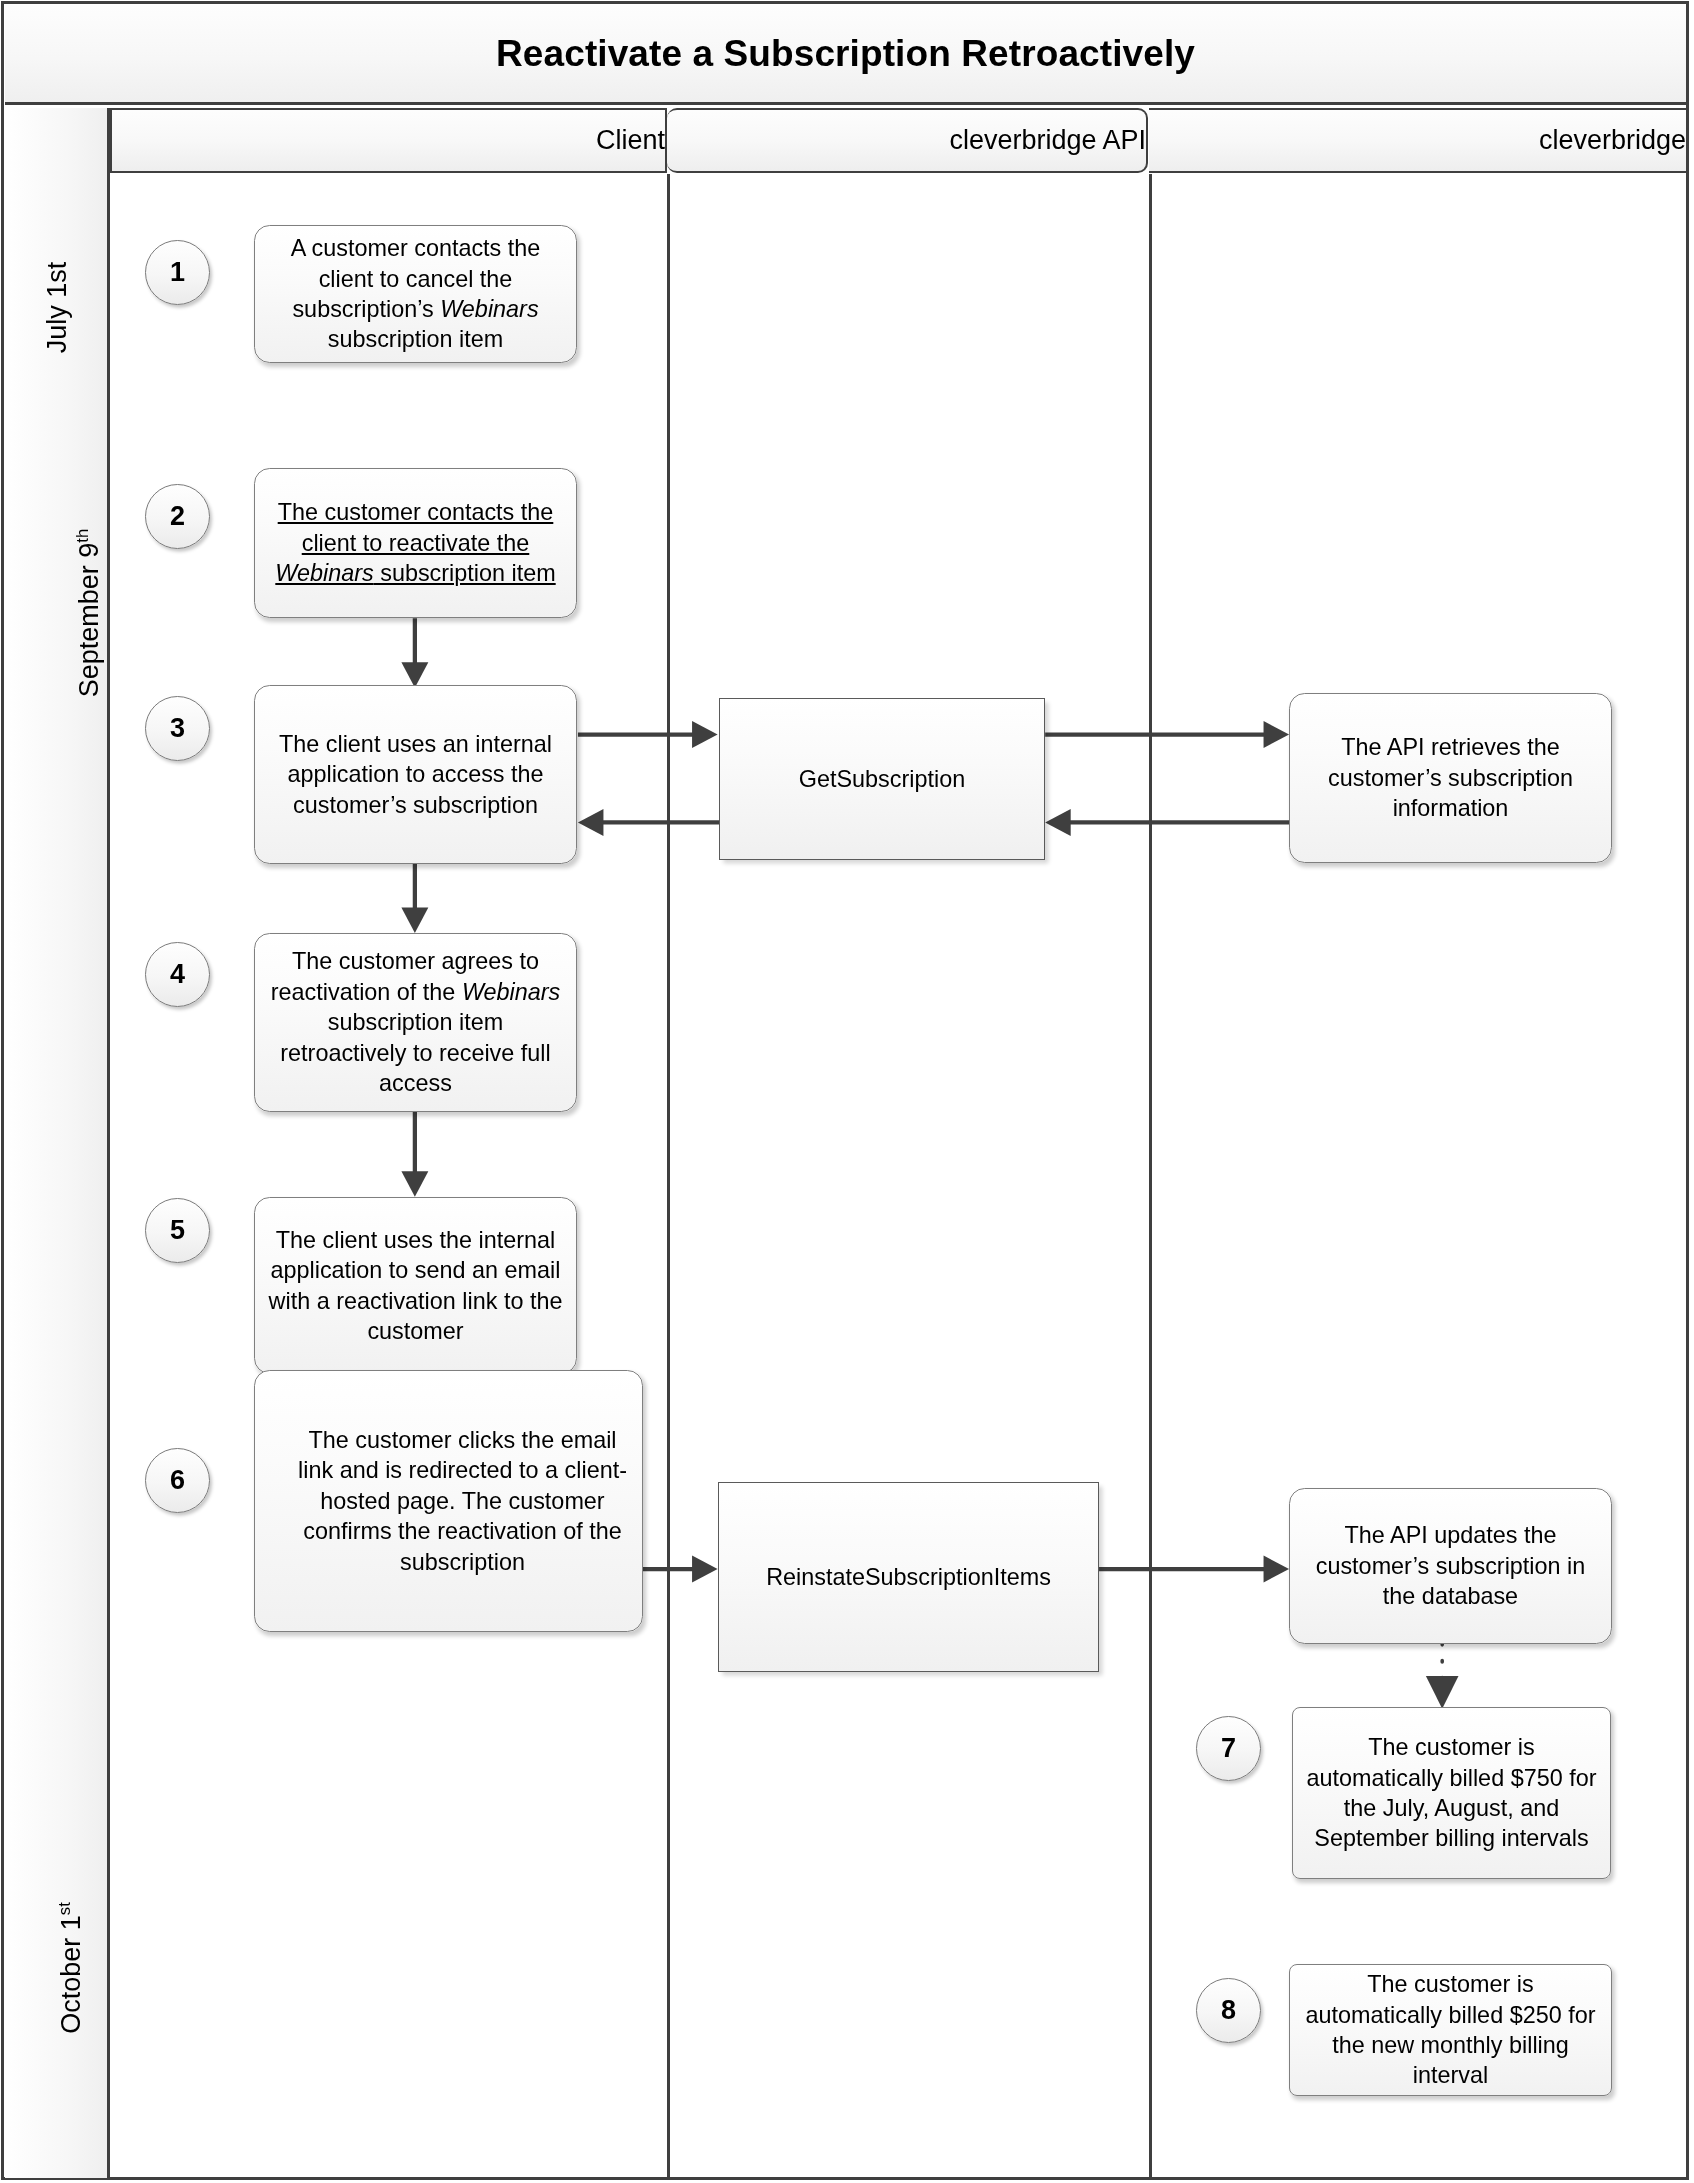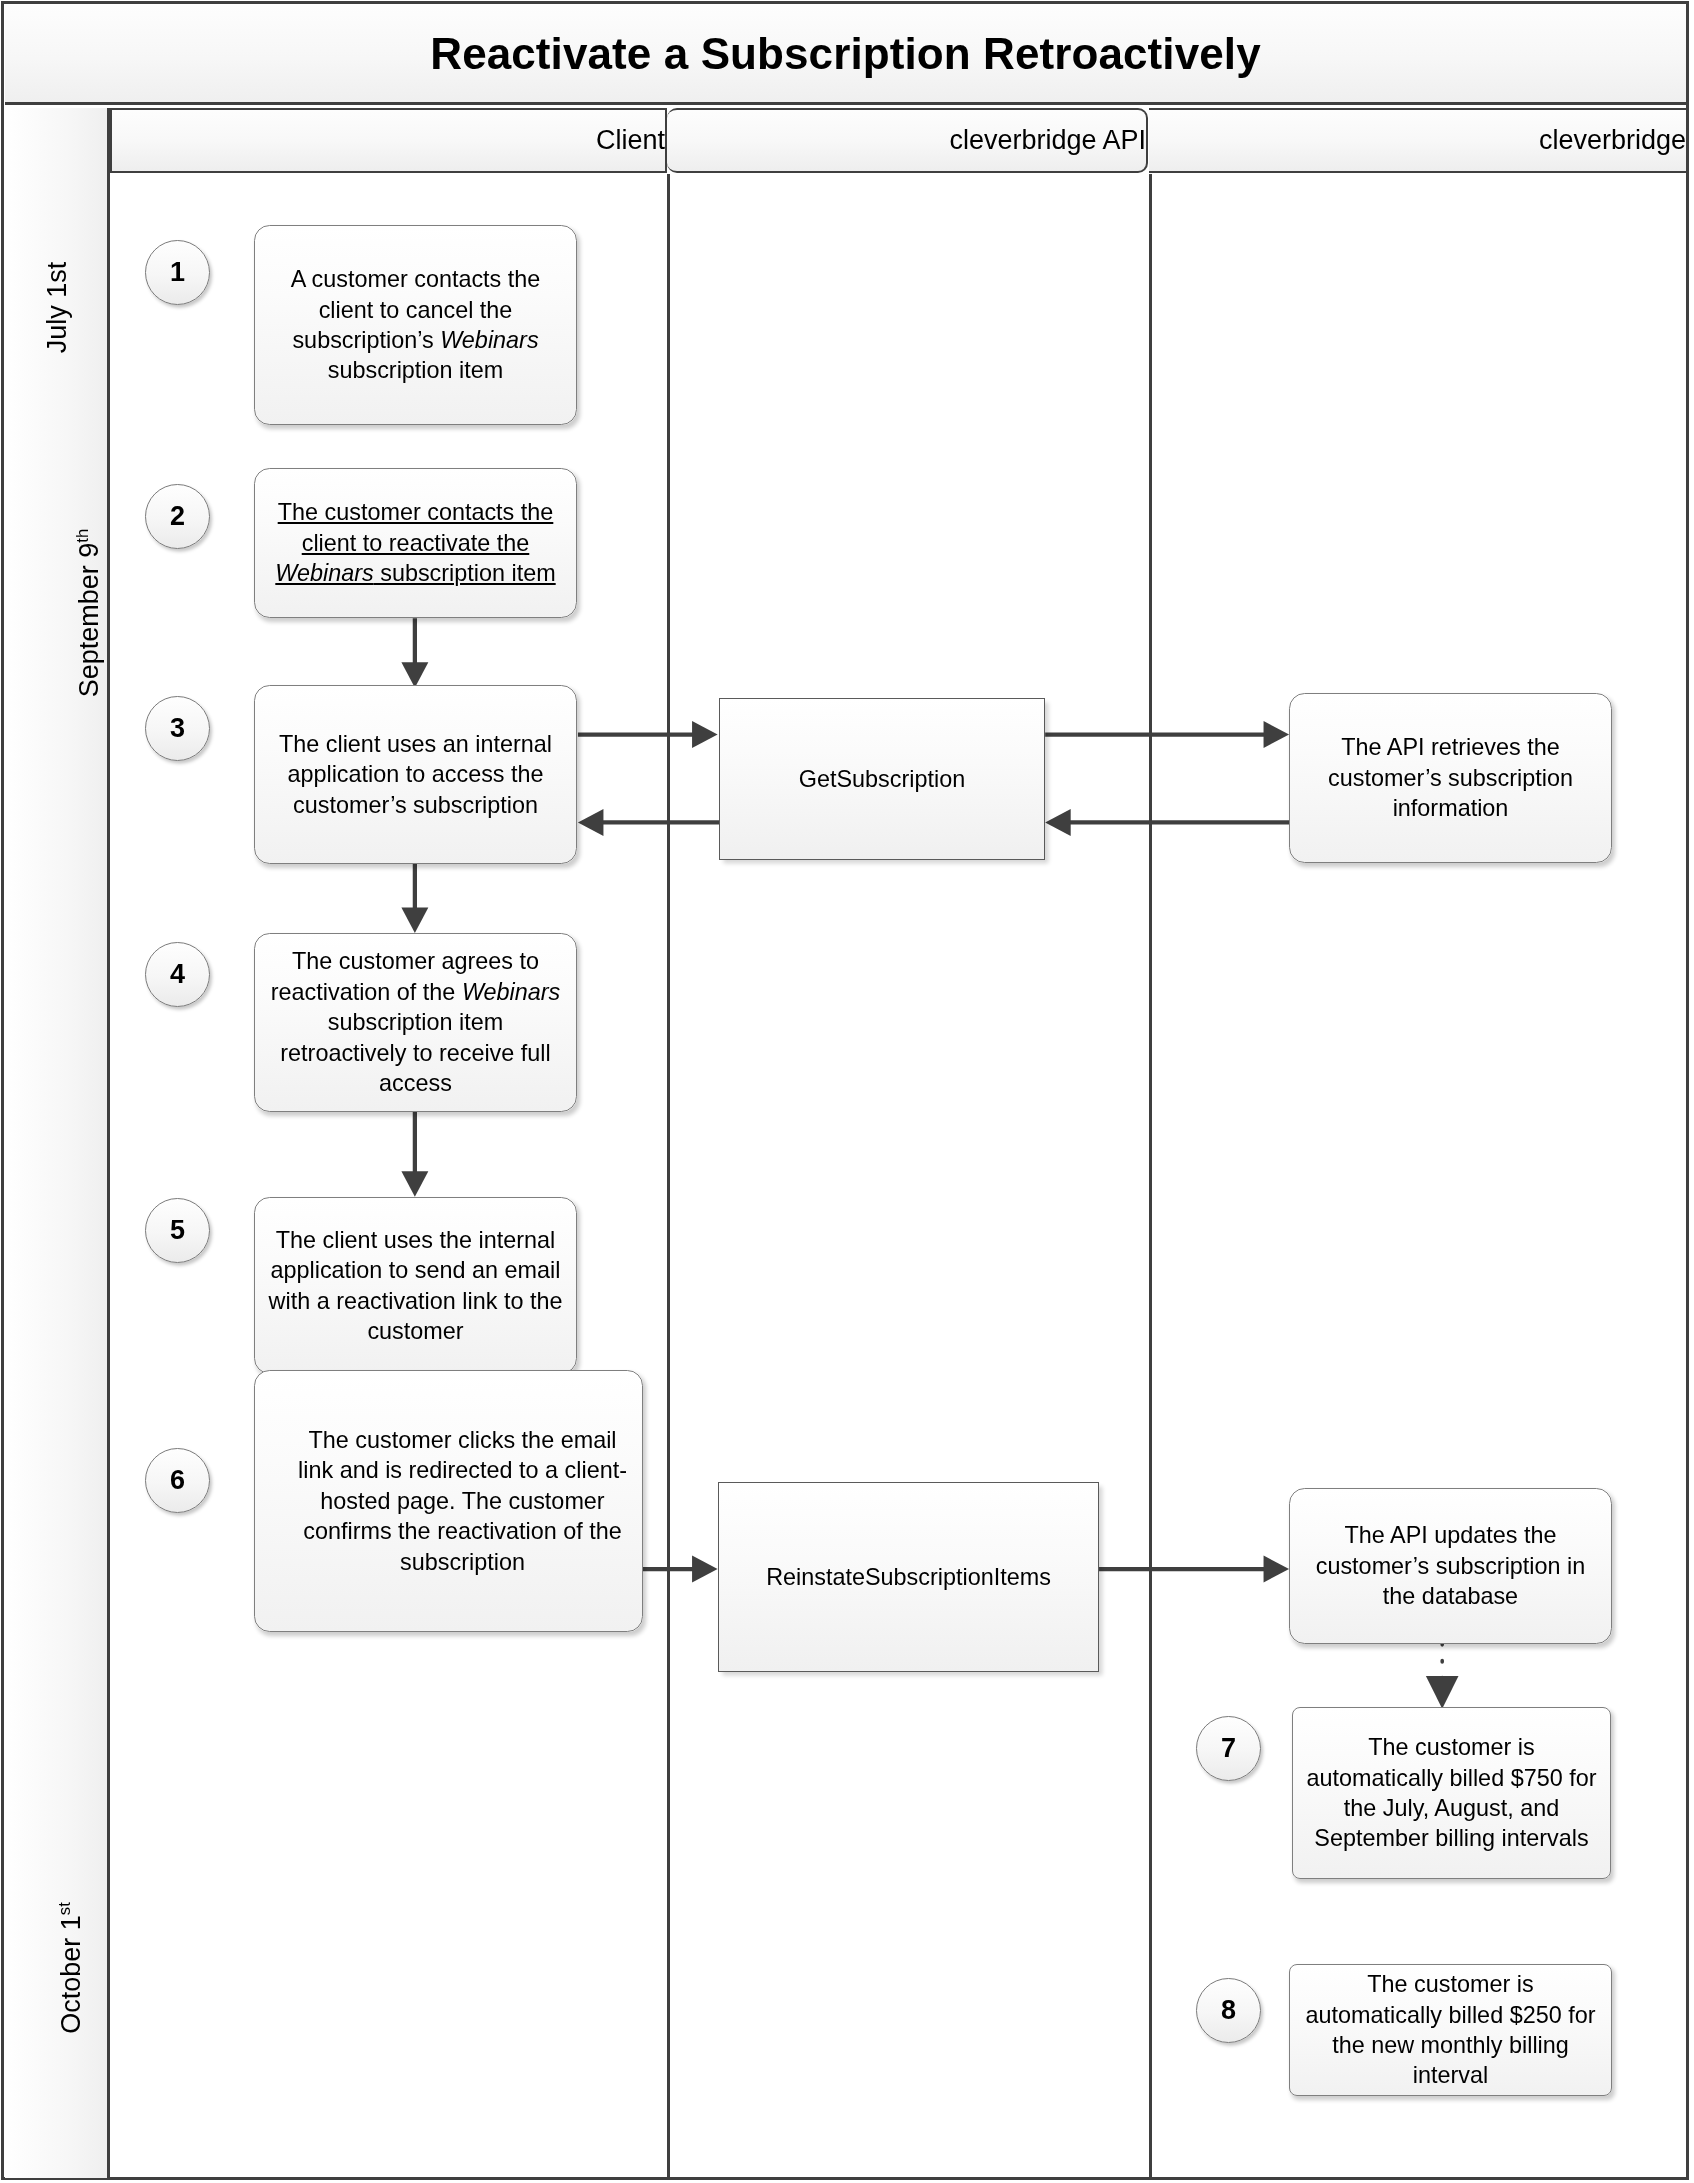--- a/index.html
+++ b/index.html
@@ -36,21 +36,21 @@
     width: 1681px;
     height: 100px;
     background: linear-gradient(to bottom, #fdfdfd 0%, #f7f7f7 55%, #efefef 100%);
     border-bottom: 3.5px solid #3f3f3f;
     box-sizing: border-box;
     display: flex;
     align-items: center;
     justify-content: center;
   }
   .title-text {
-    font-size: 44px;
+    font-size: 37px;
     font-weight: bold;
     color: #000000;
     letter-spacing: 0.1px;
   }
 
   
   .lane-header {
     position: absolute;
     top: 108px;
     height: 65px;
@@ -241,21 +241,21 @@
     <polygon points="1012,2213 976,2194 976,2232"></polygon>
 
     <line x1="1550" y1="2213" x2="1790" y2="2213"></line>
     <polygon points="1818,2213 1782,2194 1782,2232"></polygon>
 
     <line class="dotted" x1="2034" y1="2318" x2="2034" y2="2380"></line>
     <polygon points="2034,2410 2011,2364 2057,2364"></polygon>
   </svg>
 
   <div class="step-circle" style="left:145px; top:240px;">1</div>
-  <div class="node rounded" style="left:254px; top:225px; width:323px; height:200px;">
+  <div class="node rounded" style="left:254px; top:225px; width:323px; height:138px;">
     <span><span>A customer contacts the client to cancel the subscription’s </span><i>Webinars</i><span> subscription item</span></span>
   </div>
 
   <div class="step-circle" style="left:145px; top:484px;">2</div>
   <div class="node rounded" style="left:254px; top:468px; width:323px; height:150px;text-decoration:underline;">
     <span><span>The customer contacts the client to reactivate the </span><i>Webinars</i><span> subscription item</span></span>
   </div>
 
   <div class="step-circle" style="left:145px; top:696px;">3</div>
   <div class="node rounded" style="left:254px; top:685px; width:323px; height:179px;">

